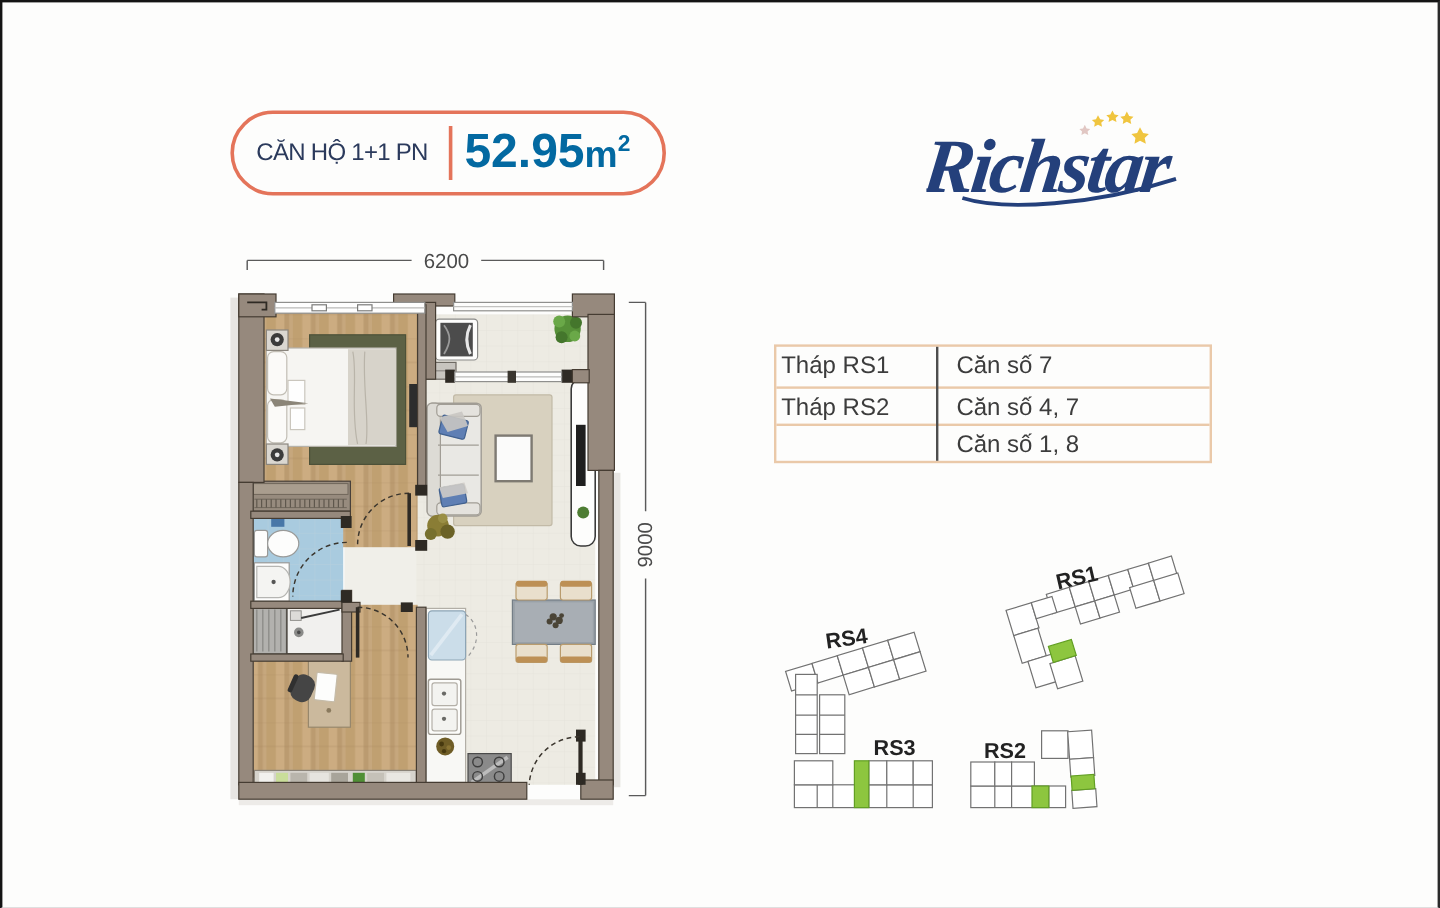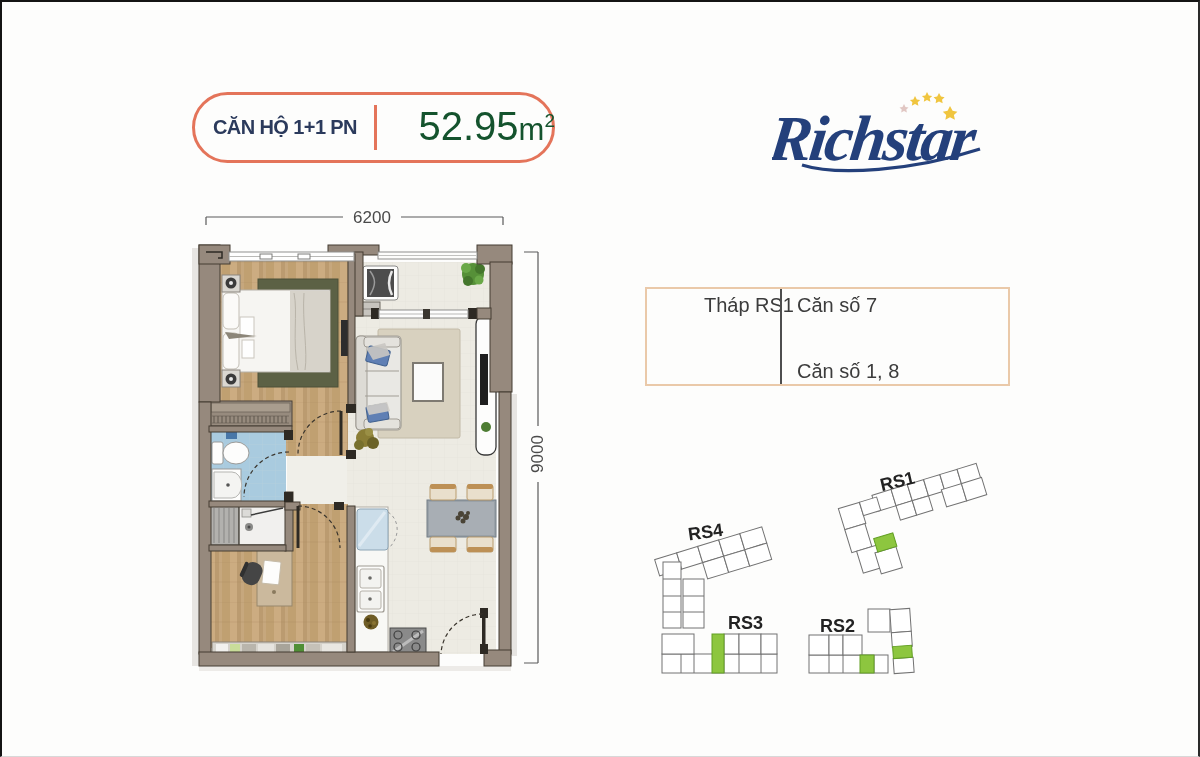--- a/index.html
+++ b/index.html
@@ -2,32 +2,32 @@
 <html><head>
 <meta charset="utf-8">
 <style>
 html,body{margin:0;padding:0}
 body{width:1200px;height:757px;position:relative;background:#fdfdfc;
  font-family:"Liberation Sans",sans-serif;overflow:hidden;box-sizing:border-box;
  border-top:2px solid #141414;border-left:2px solid #141414;border-right:2px solid #2a2a2a;border-bottom:1px solid #d8d8d8}
 .abs{position:absolute}
 
 .badge{left:190px;top:90px;width:363px;height:71px;border:3px solid #e4745a;border-radius:37px;box-sizing:border-box}
-.badge .t1{position:absolute;left:0px;top:21px;width:180px;text-align:center;font-size:20px;font-weight:bold;color:#2b3a5c;letter-spacing:-.6px;white-space:nowrap}
+.badge .t1{position:absolute;left:0px;top:21px;width:180px;text-align:center;font-size:20px;font-weight:normal;color:#2b3a5c;letter-spacing:-.6px;white-space:nowrap}
 .badge .bar{position:absolute;left:179px;top:10px;width:3px;height:45px;background:#e4745a}
-.badge .t2{position:absolute;left:192px;top:9px;width:168px;text-align:right;font-size:40px;font-weight:normal;color:#14532d;white-space:nowrap}
+.badge .t2{position:absolute;left:192px;top:9px;width:168px;text-align:left;font-size:40px;font-weight:bold;color:#0369a1;white-space:nowrap}
 .badge .t2 .m{font-size:31px}
 .badge .t2 .sup{font-size:19px;vertical-align:13px}
 
 .logo{left:770px;top:70px;width:230px;height:110px}
 
 .tbl{left:643px;top:285px;width:365px;height:99px;border:2px solid #eac9a9;box-sizing:border-box;font-size:20px;color:#3c3c3c}
 .tbl .row{position:absolute;left:0;width:100%;height:33px;line-height:32px}
 .tbl .r2{top:33px;border-top:2px solid #eac9a9;border-bottom:2px solid #eac9a9;box-sizing:border-box}
-.tbl .c1{position:absolute;left:14px;top:0;width:133px;text-align:right}
+.tbl .c1{position:absolute;left:4px;top:0;width:133px;text-align:left}
 .tbl .c2{position:absolute;left:150px;top:0}
 .tbl .vbar{position:absolute;left:133px;top:0;width:2px;height:95px;background:#4e4e4e}
 </style>
 </head>
 <body>
 
 <div class="abs badge">
 
   <div class="t1">CĂN HỘ 1+1 PN</div>
 
@@ -50,20 +50,24 @@
   <text x="6" y="88" font-family="Liberation Serif" font-style="italic" font-weight="bold" font-size="64" fill="#24407b" transform="skewX(-7)" textLength="206">Richstar</text>
 
   <path d="M30 93 C 65 104, 140 99, 208 77" stroke="#24407b" stroke-width="3.2" fill="none"></path>
 </svg>
 </div>
 
 <div class="abs tbl">
   <div class="row r1">
       <div class="c1">Tháp RS1</div>
       <div class="c2">Căn số 7</div>
+    </div>
+  <div class="row r2">
+      <div class="c1">Tháp RS2</div>
+      <div class="c2">Căn số 4, 7</div>
     </div>
   <div class="row r3" style="top:66px">
       <div class="c2">Căn số 1, 8</div>
     </div>
   <div class="vbar"></div>
 </div>
 
 <svg class="abs" style="left:185px;top:195px" width="370" height="490" viewBox="185 195 370 490">
 <defs>
 <pattern id="tgrid" width="13" height="13" patternUnits="userSpaceOnUse">

